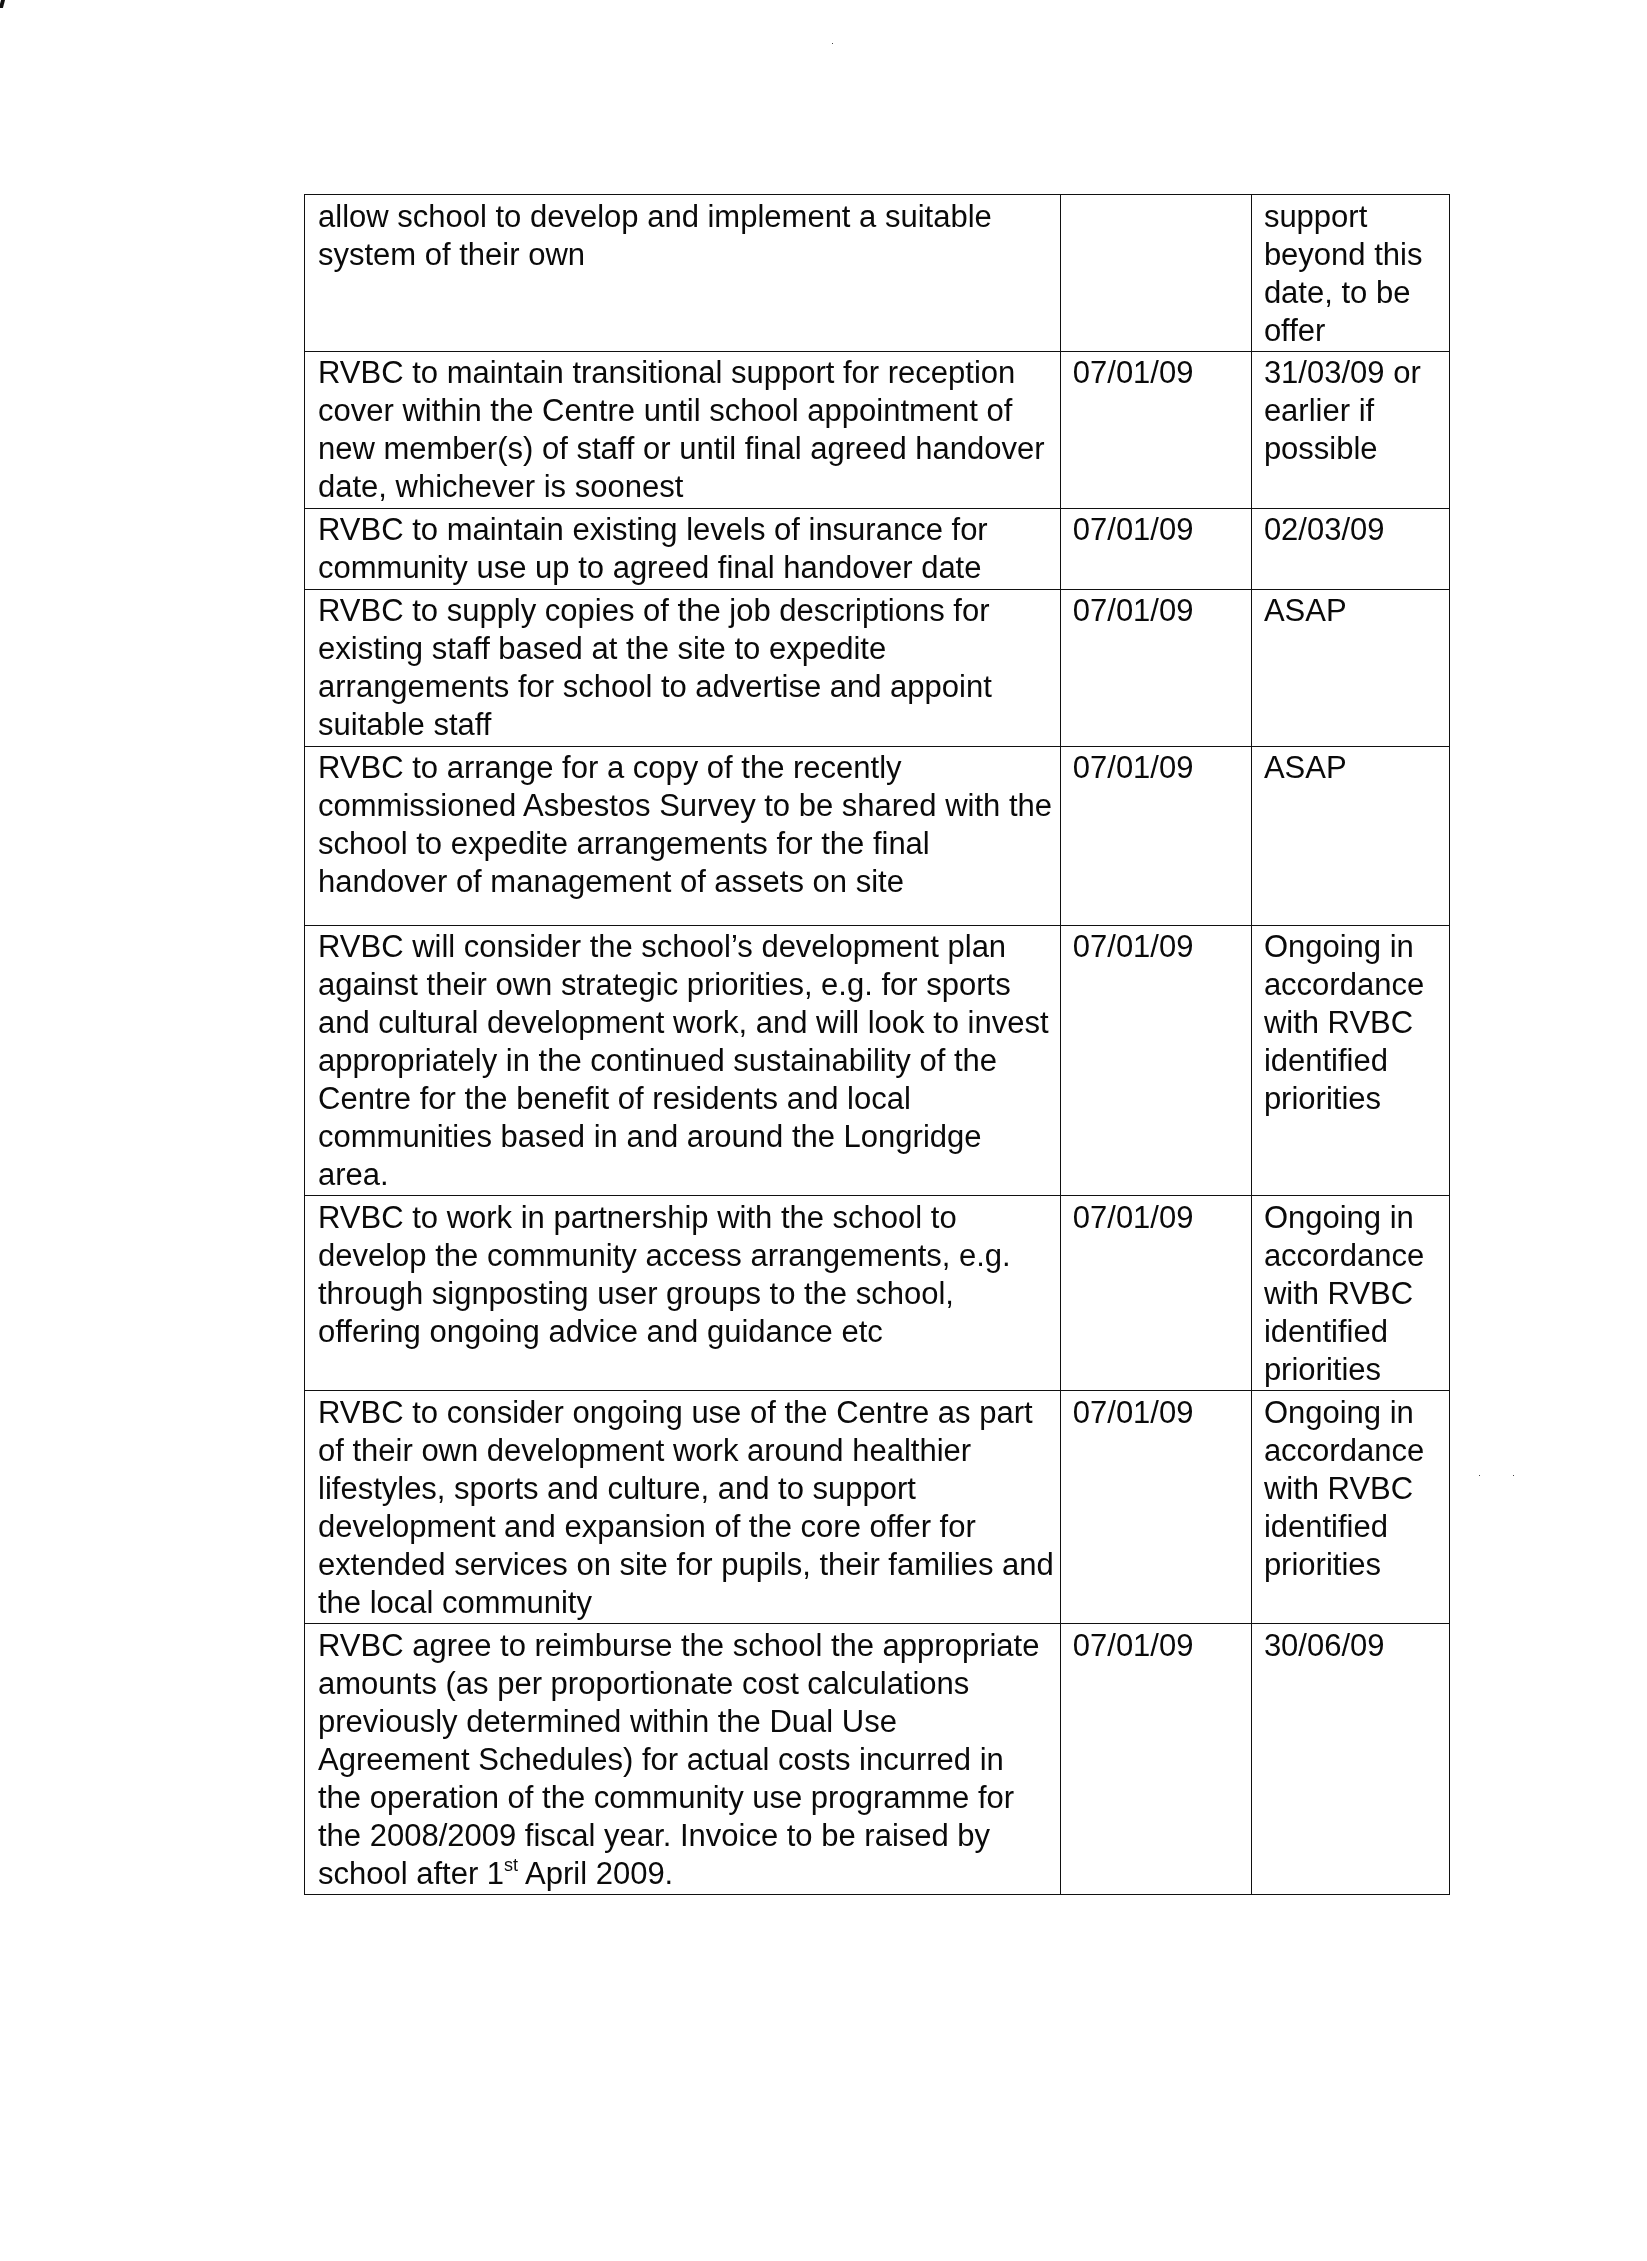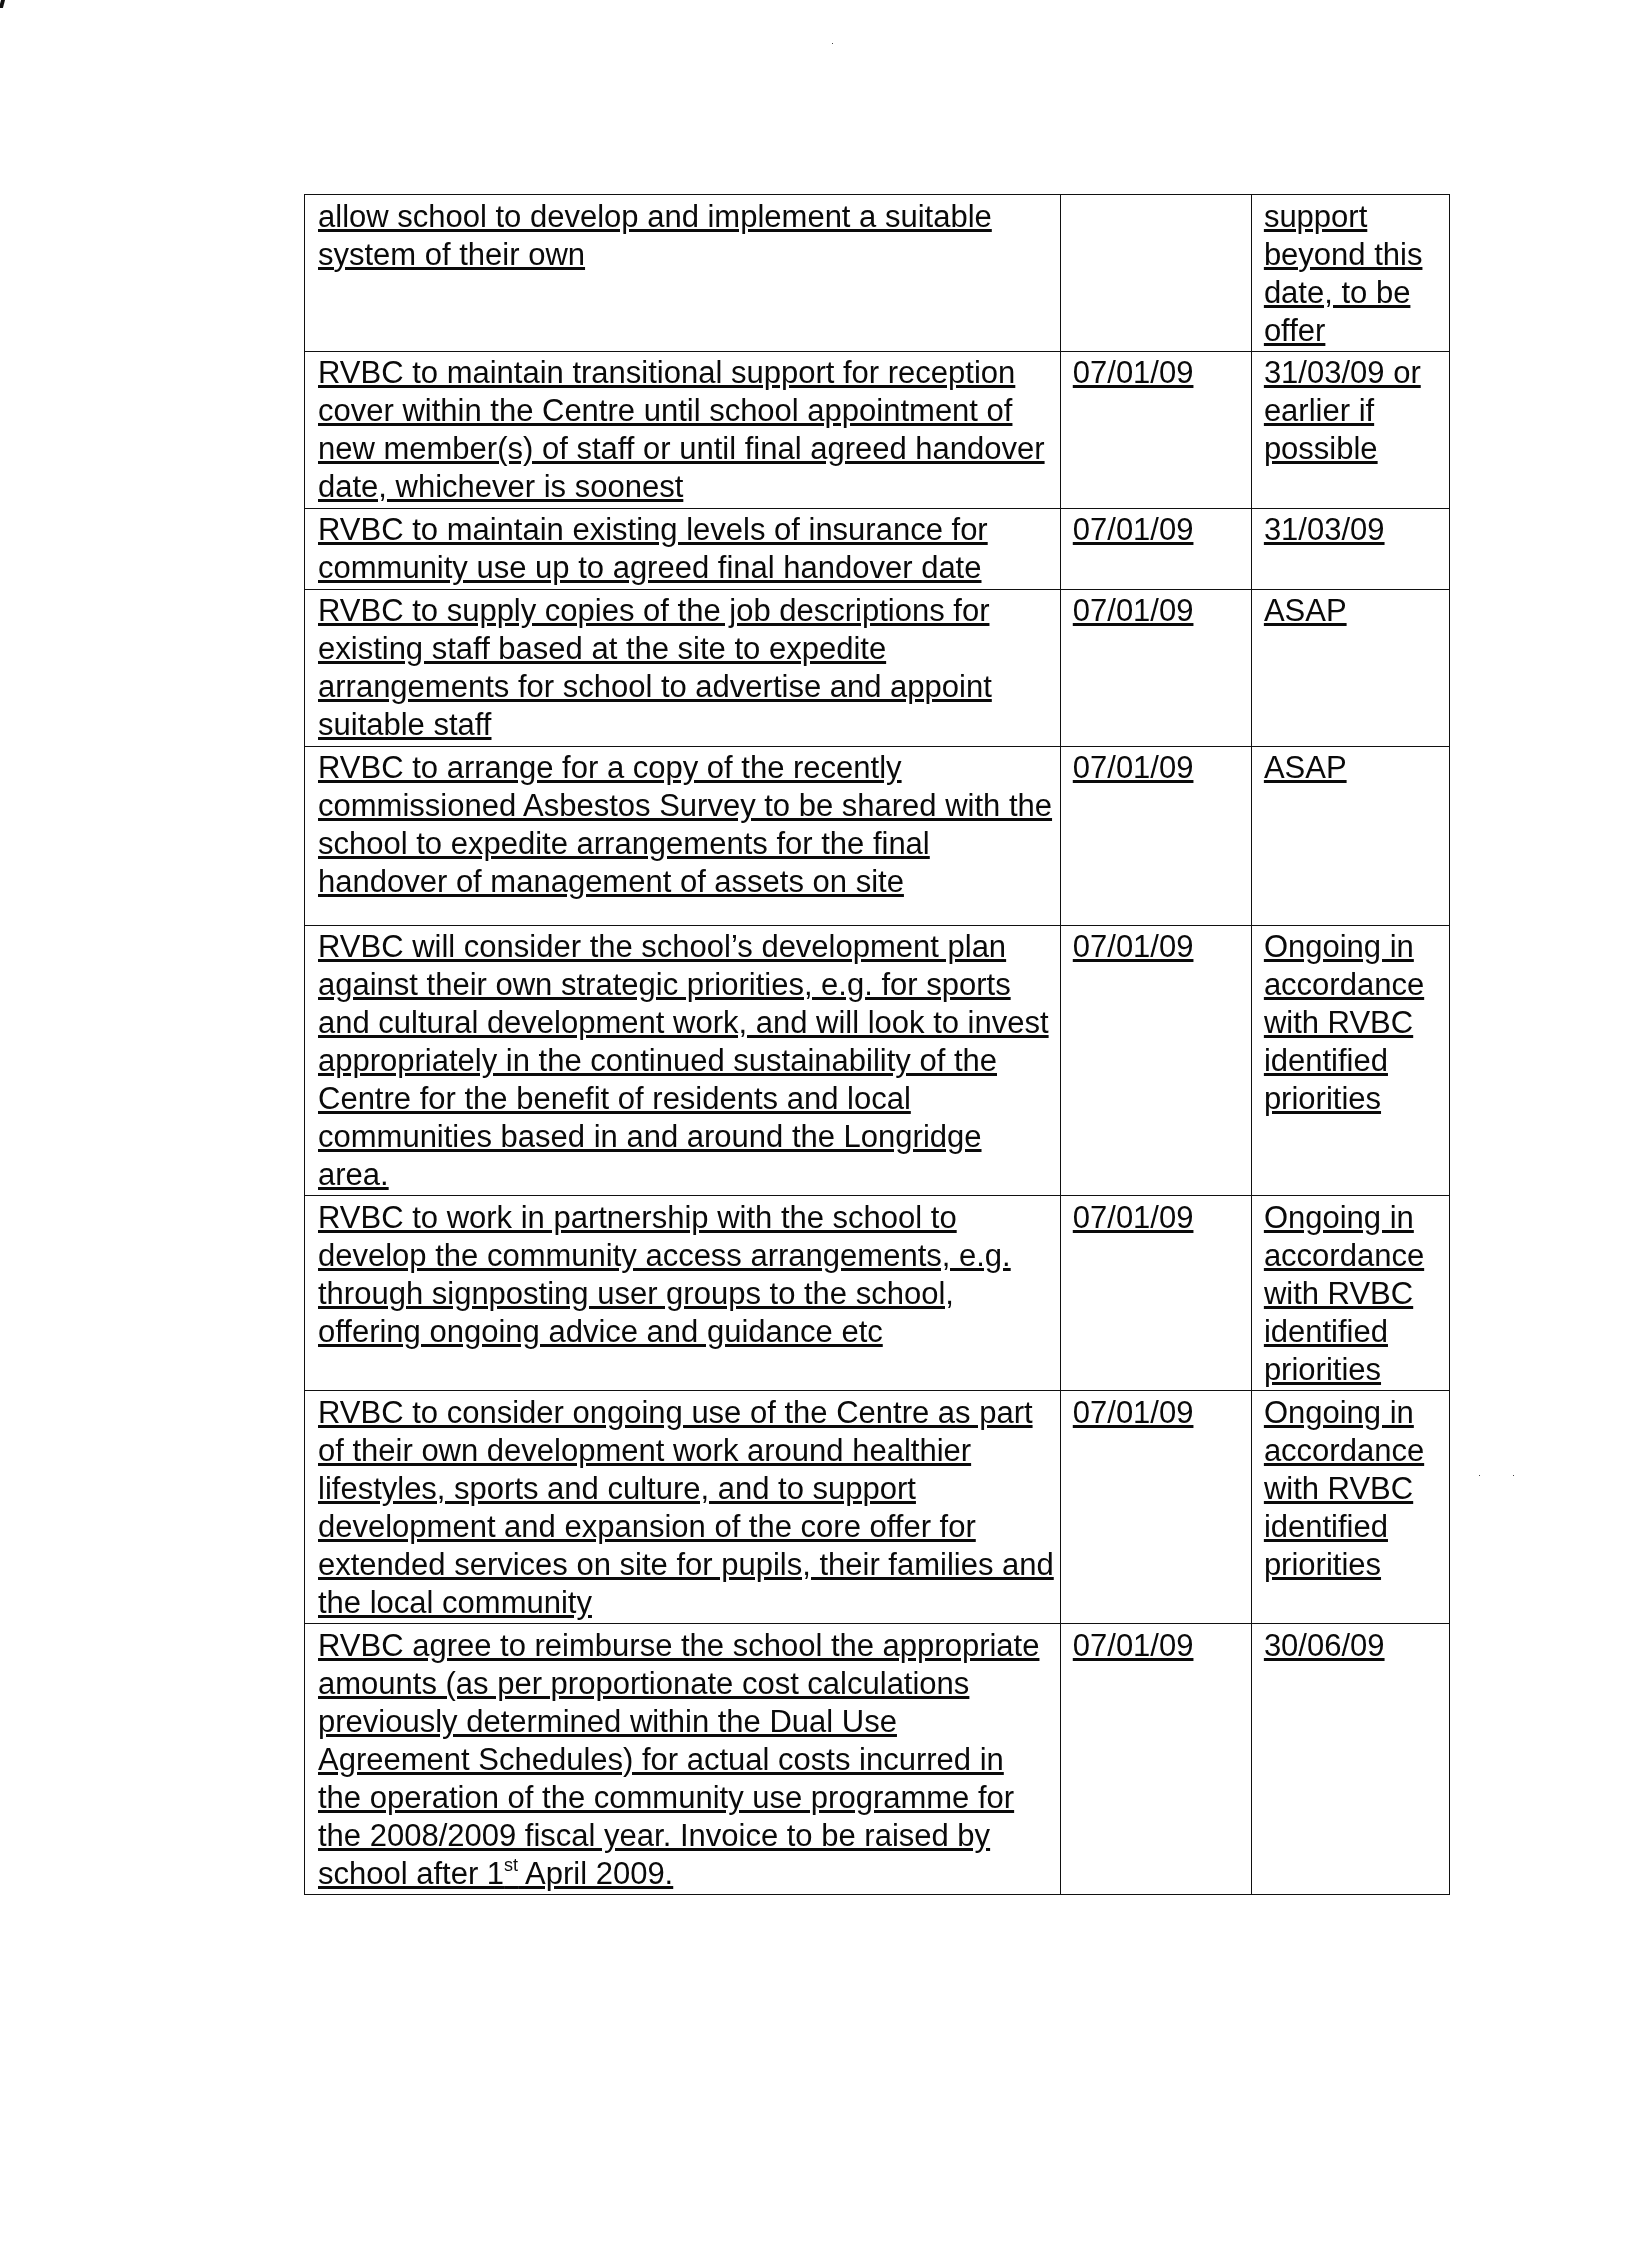--- a/index.html
+++ b/index.html
@@ -33,21 +33,20 @@
       width: 1.3px; height: 1.3px;
       background: #444;
     }
     table.schedule {
       position: absolute;
       left: 304px;
       top: 194px;
       width: 944px;
       border-collapse: collapse;
       table-layout: fixed;
-      text-decoration: underline;
     }
     table.schedule td {
       border: 1.9px solid #111;
       vertical-align: top;
       padding: 2.6px 6.5px 1.3px 14px;
       font-size: 31px;
       line-height: 38px;
       letter-spacing: 0px;
       word-spacing: 0px;
     }
@@ -92,21 +91,21 @@
         <td class="col-target">support beyond this date, to be offer</td>
       </tr>
       <tr style="height:152px;">
         <td class="col-action">RVBC to maintain transitional support for reception cover within the Centre until school appointment of new member(s) of staff or until final agreed handover date, whichever is soonest</td>
         <td class="col-start">07/01/09</td>
         <td class="col-target">31/03/09 or earlier if possible</td>
       </tr>
       <tr style="height:66px;">
         <td class="col-action">RVBC to maintain existing levels of insurance for community use up to agreed final handover date</td>
         <td class="col-start">07/01/09</td>
-        <td class="col-target">31/03/09</td>
+        <td class="col-target">02/03/09</td>
       </tr>
       <tr style="height:132px;">
         <td class="col-action">RVBC to supply copies of the job descriptions for existing staff based at the site to expedite arrangements for school to advertise and appoint suitable staff</td>
         <td class="col-start">07/01/09</td>
         <td class="col-target">ASAP</td>
       </tr>
       <tr style="height:179px;">
         <td class="col-action">RVBC to arrange for a copy of the recently commissioned Asbestos Survey to be shared with the school to expedite arrangements for the final handover of management of assets on site</td>
         <td class="col-start">07/01/09</td>
         <td class="col-target">ASAP</td>

